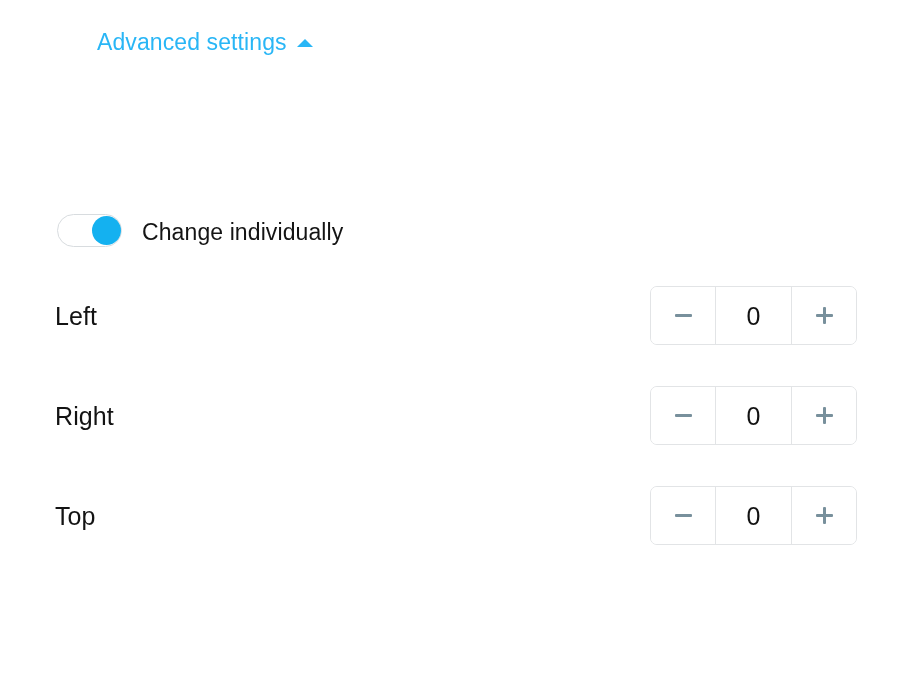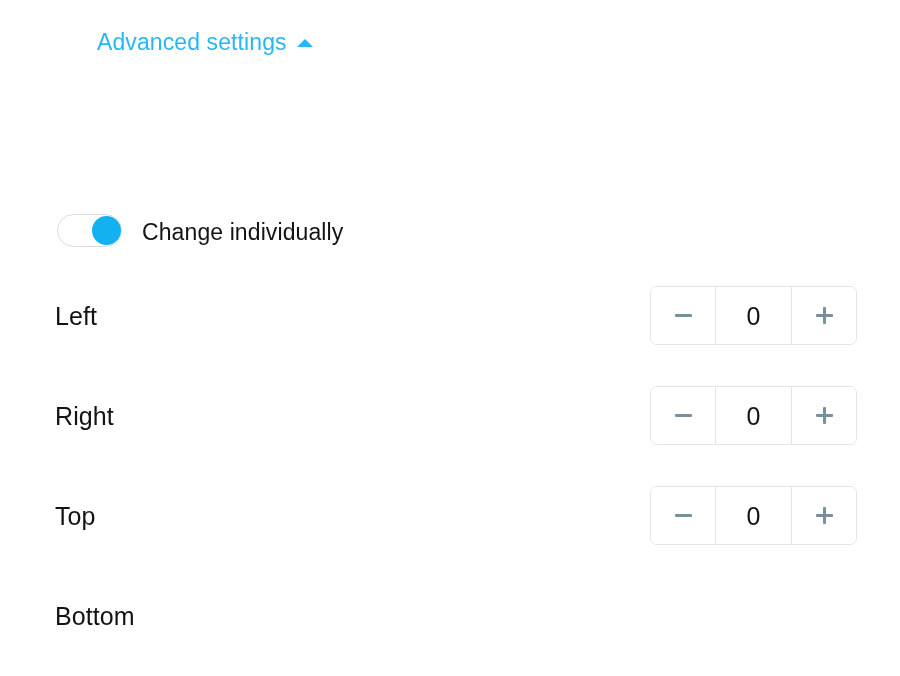--- a/index.html
+++ b/index.html
@@ -248,17 +248,16 @@
           <span class="glyph-minus"></span>
         </div>
         <div class="stepper-value">0</div>
         <div class="stepper-btn">
           <span class="glyph-plus"></span>
         </div>
       </div>
     </div>
 
     <div class="padding-row">
-      <div class="row-label">Bottom</div>
     </div>
 
   </div>
 </div>
 
 </body></html>

